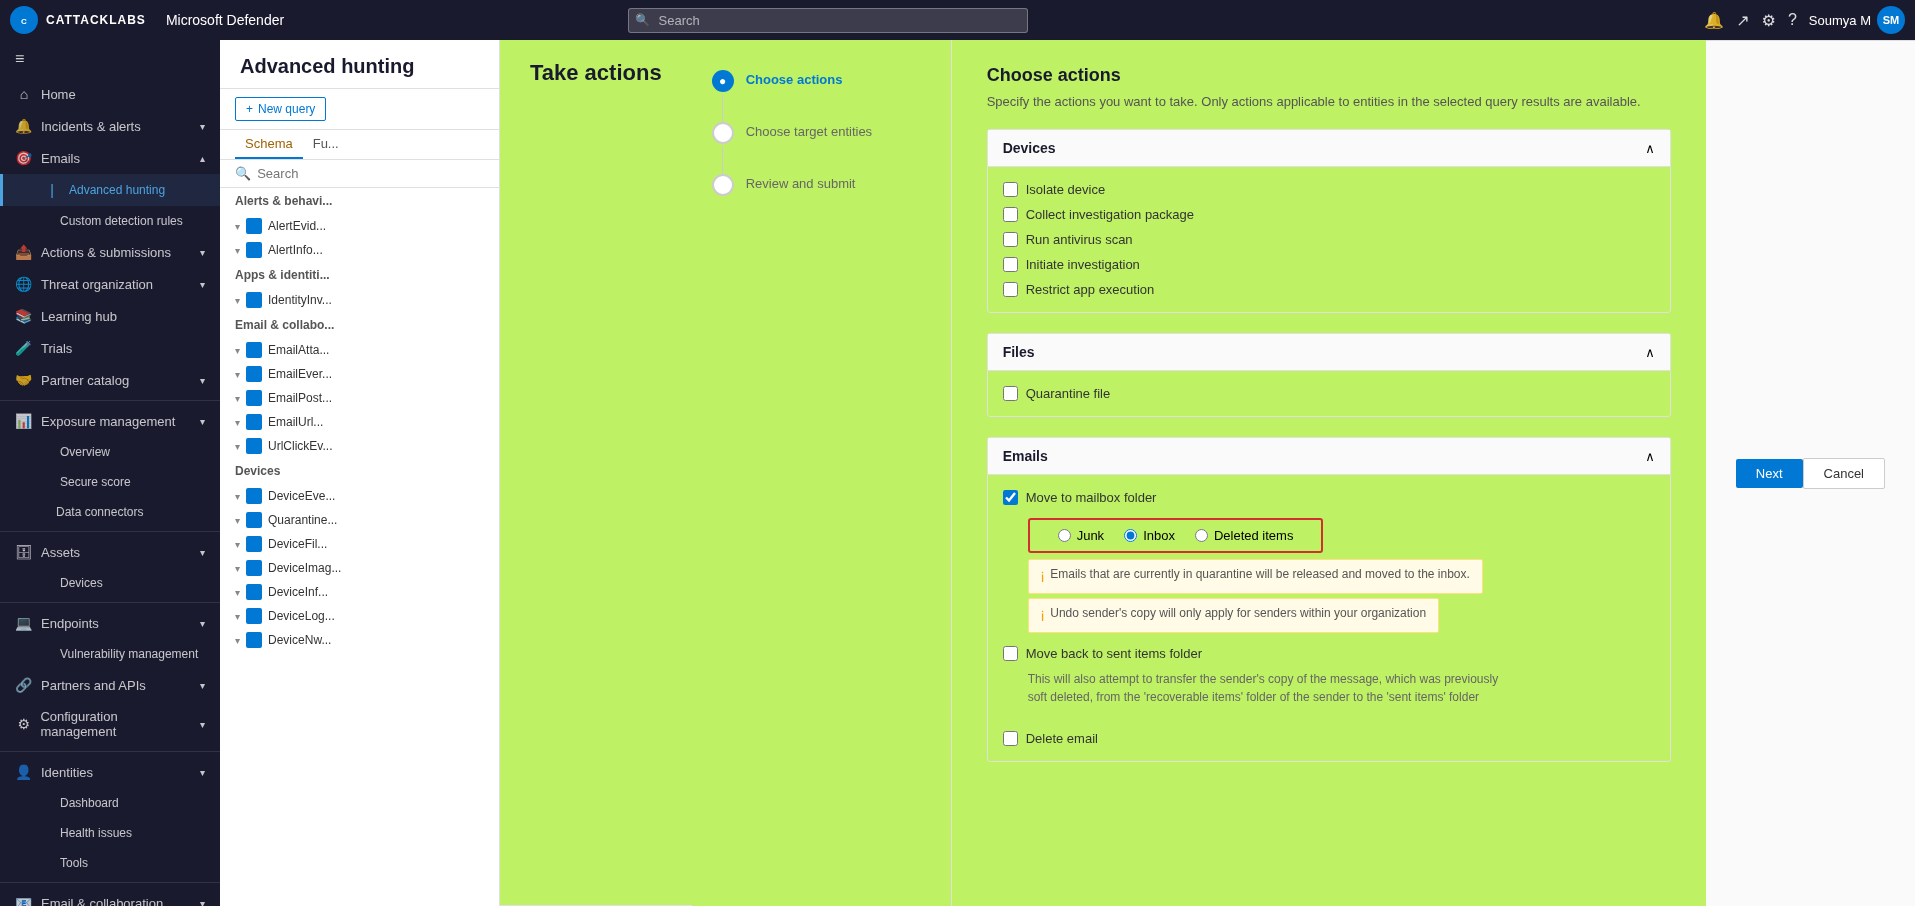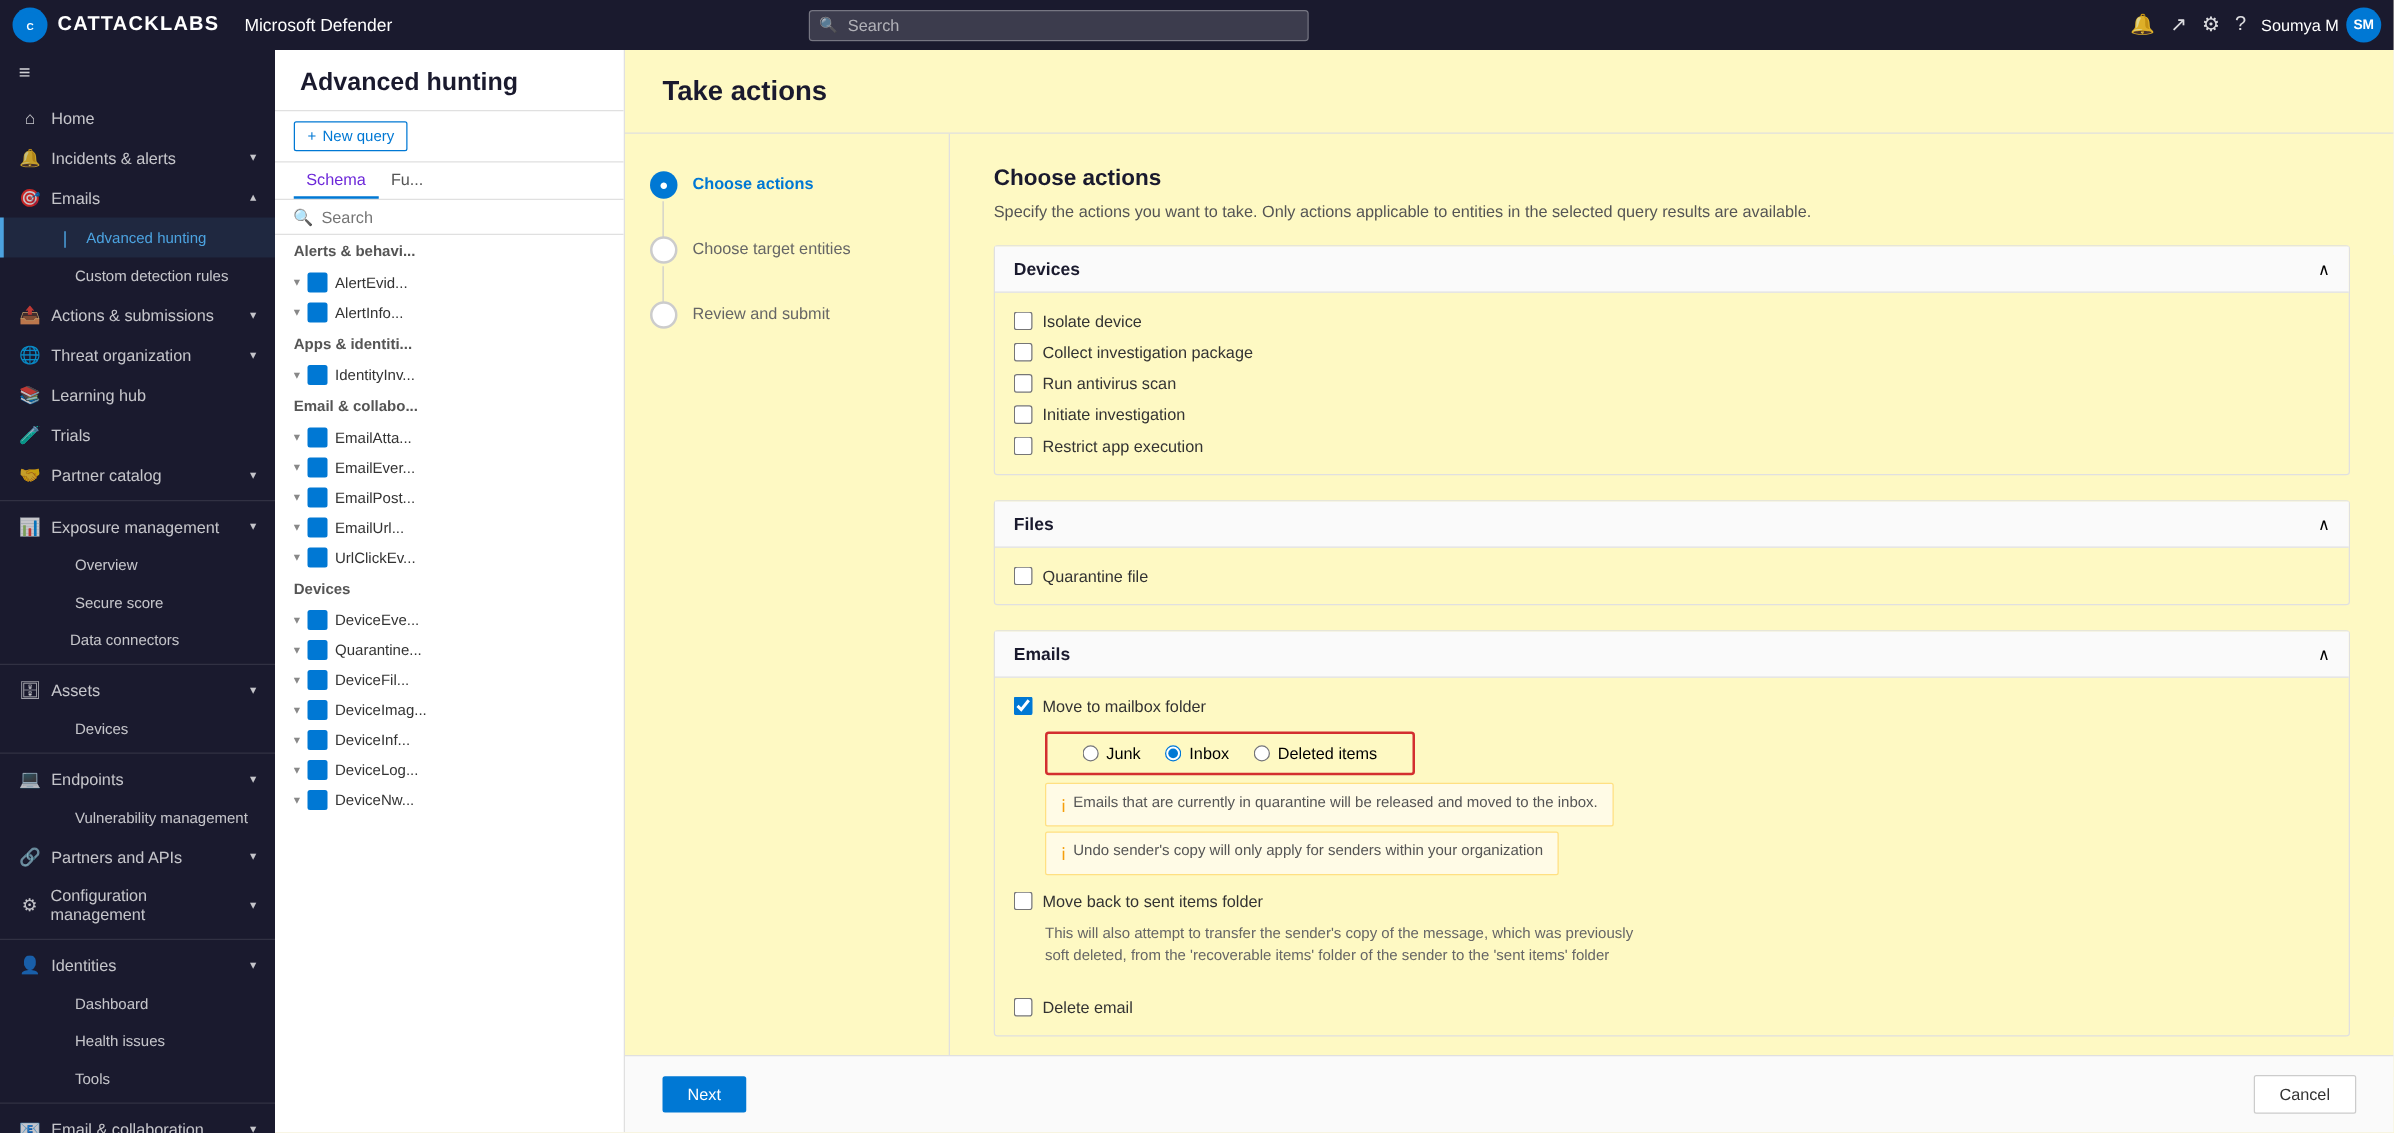--- a/index.html
+++ b/index.html
@@ -184,21 +184,21 @@
       padding: 0 15px;
     }
     .tab-item {
       padding: 6px 10px;
       cursor: pointer;
       font-size: 13px;
       color: #555;
       border-bottom: 2px solid transparent;
     }
     .tab-item.active {
-      color: #6d28d9;
+      color: #a16207;
       border-bottom: 2px solid #0078d4;
     }
     .search-row {
       display: flex;
       align-items: center;
       padding: 6px 15px;
       gap: 6px;
       border-bottom: 1px solid #e0e0e0;
     }
     .search-row input {
@@ -234,24 +234,24 @@
     }
     .modal-overlay {
       position: absolute;
       top: 0; left: 0; right: 0; bottom: 0;
       background: rgba(0,0,0,0.3);
       display: flex;
       align-items: stretch;
       z-index: 50;
     }
     .modal-container {
-      background: #fef9c3;
+      background: #bef264;
       width: 100%;
       display: flex;
-      flex-direction: column;
+      flex-direction: row;
     }
     .modal-header {
       padding: 20px 30px;
       border-bottom: 1px solid #e0e0e0;
     }
     .modal-title {
       font-size: 22px;
       font-weight: 600;
       color: #1a1a2e;
     }
@@ -448,21 +448,21 @@
 <body>
 
 <div class="topbar">
   <div class="topbar-brand">
     <div class="topbar-logo">
         <svg width="20" height="20" viewBox="0 0 20 20">
           <circle cx="10" cy="10" r="10" fill="#0078d4"></circle>
           <text x="10" y="14" text-anchor="middle" fill="white" font-size="8" font-weight="bold">C</text>
         </svg>
       </div>
-    <span style="font-size:16px;letter-spacing:1px;color:white;font-weight:700">CATTACKLABS</span>
+    <span style="font-size:12px;letter-spacing:1px;color:white;font-weight:700">CATTACKLABS</span>
   </div>
   <span class="topbar-app-name">Microsoft Defender</span>
   <div class="topbar-search">
     <span class="search-icon-top">🔍</span>
     <input type="text" placeholder="Search" style="">
   </div>
   <div class="topbar-actions">
     <span class="topbar-icon">🔔</span>
     <span class="topbar-icon">↗</span>
     <span class="topbar-icon">⚙</span>

